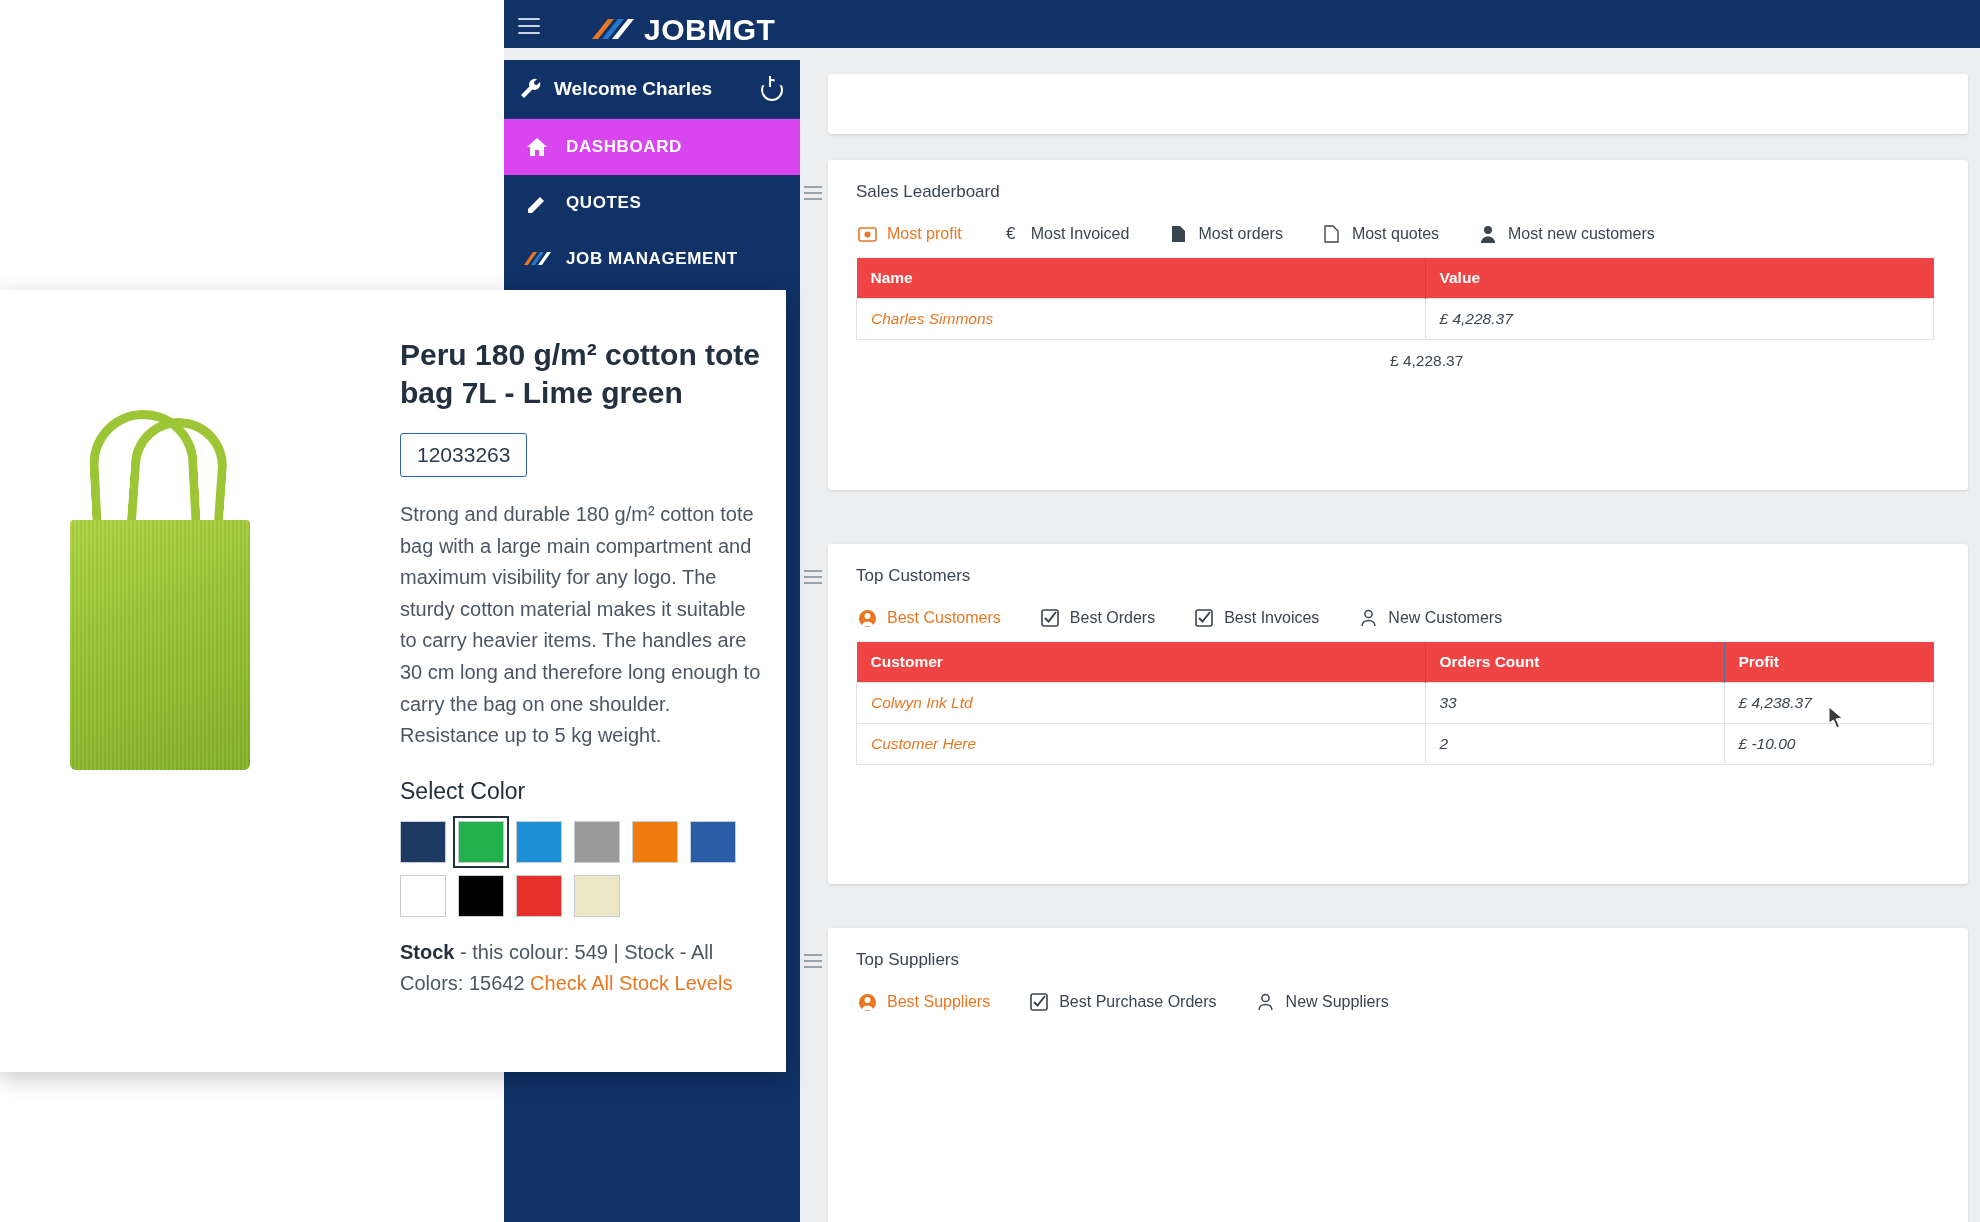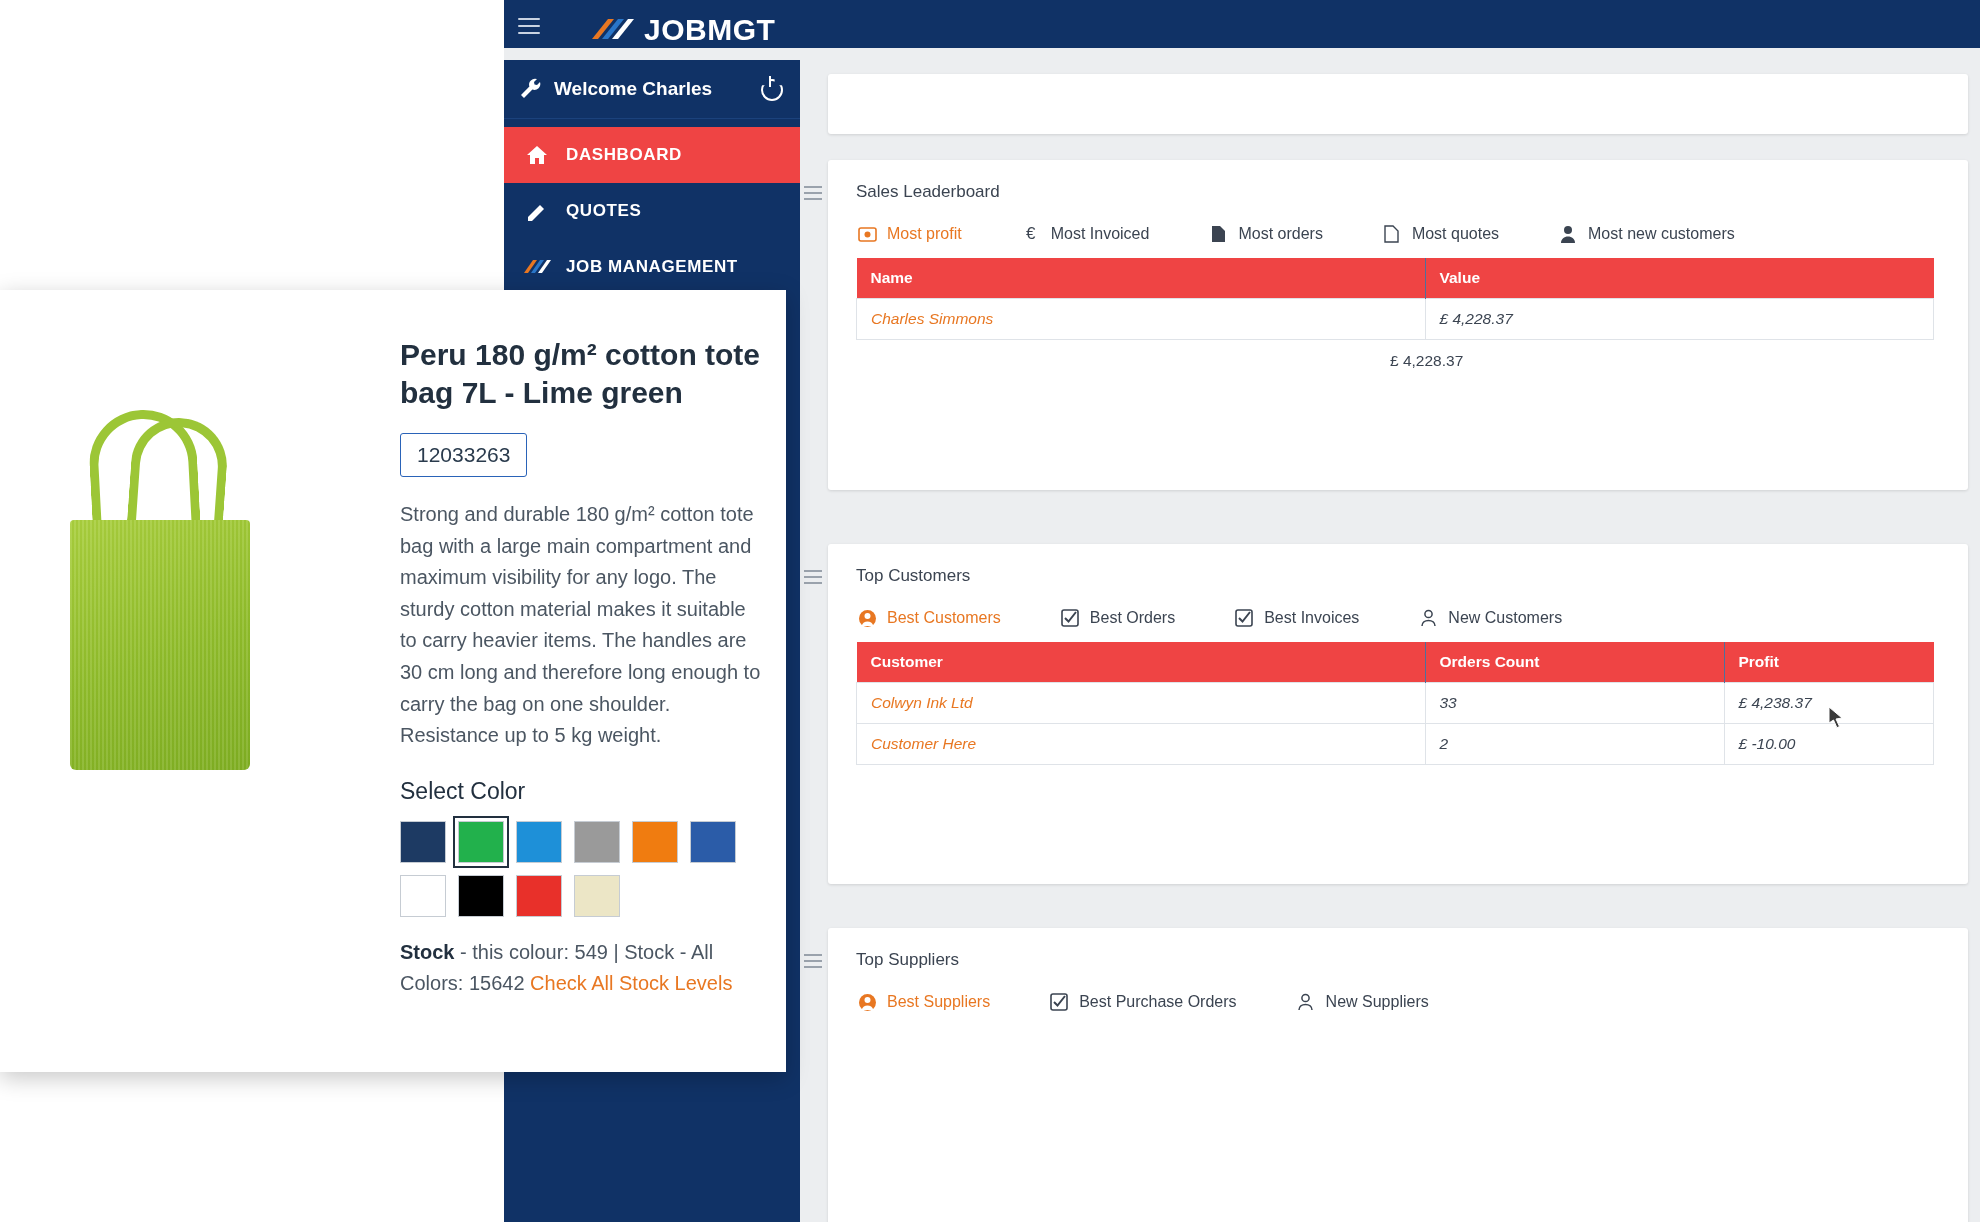--- a/index.html
+++ b/index.html
@@ -134,22 +134,21 @@
     display: flex;
     align-items: center;
     padding-left: 16px;
     color: #ffffff;
     font-size: 17px;
     font-weight: bold;
     letter-spacing: 0.6px;
     cursor: pointer;
   }
   .nav-item.active {
-    background: #ef4444;
-    margin-top: 8px;
+    background: #d946ef;
   }
   .nav-icon {
     width: 34px;
     margin-right: 12px;
     display: flex;
     justify-content: center;
     align-items: center;
     font-size: 20px;
     color: #ffffff;
   }
@@ -200,21 +199,21 @@
   }
   .card-title {
     font-size: 17px;
     color: #3b4451;
     padding: 22px 0 0 28px;
   }
   .tabs {
     display: flex;
     align-items: center;
     padding: 22px 0 14px 28px;
-    gap: 58px;
+    gap: 38px;
   }
   .tab {
     display: flex;
     align-items: center;
     font-size: 16px;
     color: #3b4451;
     cursor: pointer;
   }
   .tab.active { color: #e87722; }
   .tab .t-icon {

